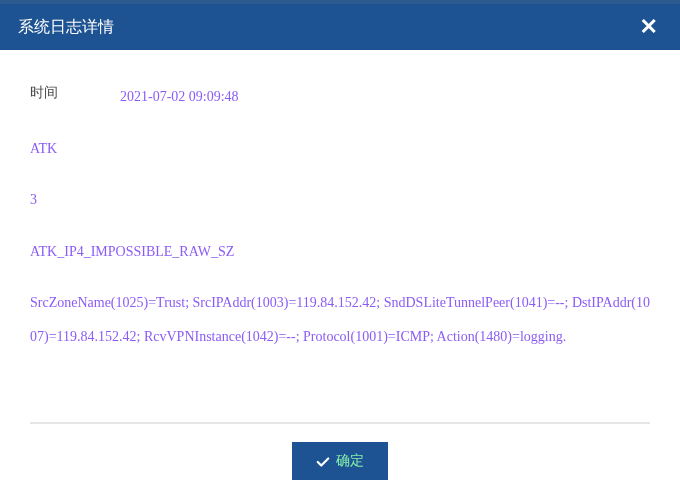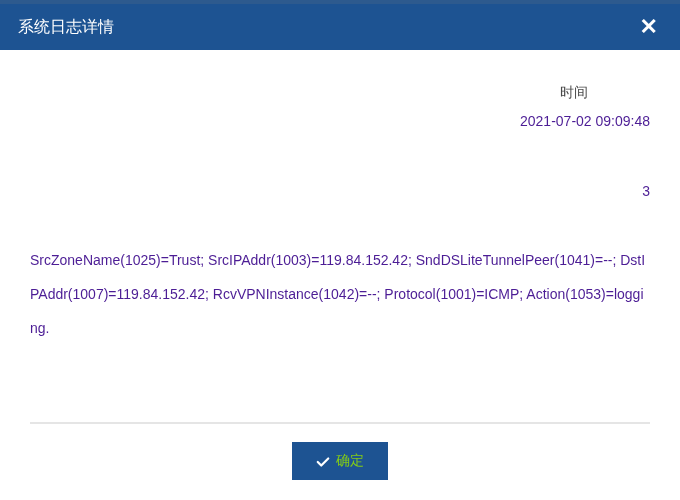--- a/index.html
+++ b/index.html
@@ -41,51 +41,51 @@
       line-height: 1;
       padding: 0 4px;
     }
     .dialog-body {
       flex: 1;
       padding: 30px 30px 20px 30px;
       overflow-y: auto;
     }
     .field-row {
       display: flex;
-      align-items: flex-end;
+      align-items: flex-start;
       margin-bottom: 18px;
-      flex-direction: column;
     }
     .field-label {
       width: 90px;
       flex-shrink: 0;
       color: #4a4a4a;
       font-size: 14px;
       line-height: 1.8;
     }
     .field-value {
       flex: 1;
-      color: #4c1d95;
+      color: #8b5cf6;
       font-size: 14px;
       line-height: 2.4;
       word-break: break-all;
+      font-family: Liberation Serif, serif;
     }
     .separator {
       border: none;
       border-top: 2px solid #e5e5e5;
       margin: 10px 30px 0 30px;
     }
     .dialog-footer {
       padding: 18px 0 20px 0;
       display: flex;
       justify-content: center;
     }
     .confirm-btn {
       background: #1d5392;
-      color: #84cc16;
+      color: #86efac;
       border: none;
       padding: 10px 24px;
       font-size: 14px;
       cursor: pointer;
       display: flex;
       align-items: center;
       gap: 6px;
       font-family: inherit;
     }
     .check-icon {
@@ -107,28 +107,30 @@
       <span>✕</span>
     </div>
   </div>
 
   <div class="dialog-body">
     <div class="field-row">
       <div class="field-label">时间</div>
       <div class="field-value">2021-07-02 09:09:48</div>
     </div>
     <div class="field-row">
+      <div class="field-value">ATK</div>
     </div>
     <div class="field-row">
       <div class="field-value">3</div>
     </div>
     <div class="field-row">
+      <div class="field-value">ATK_IP4_IMPOSSIBLE_RAW_SZ</div>
     </div>
     <div class="field-row">
-      <div class="field-value">SrcZoneName(1025)=Trust; SrcIPAddr(1003)=119.84.152.42; SndDSLiteTunnelPeer(1041)=--; DstIPAddr(1007)=119.84.152.42; RcvVPNInstance(1042)=--; Protocol(1001)=ICMP; Action(1053)=logging.</div>
+      <div class="field-value">SrcZoneName(1025)=Trust; SrcIPAddr(1003)=119.84.152.42; SndDSLiteTunnelPeer(1041)=--; DstIPAddr(1007)=119.84.152.42; RcvVPNInstance(1042)=--; Protocol(1001)=ICMP; Action(1480)=logging.</div>
     </div>
   </div>
 
   <hr class="separator">
 
   <div class="dialog-footer">
     <button class="confirm-btn">
       <span class="check-icon">
         <svg viewBox="0 0 16 16" fill="none" stroke="white" stroke-width="2.5" stroke-linecap="round" stroke-linejoin="round">
           <polyline points="2,8 6,12 14,4"></polyline>

